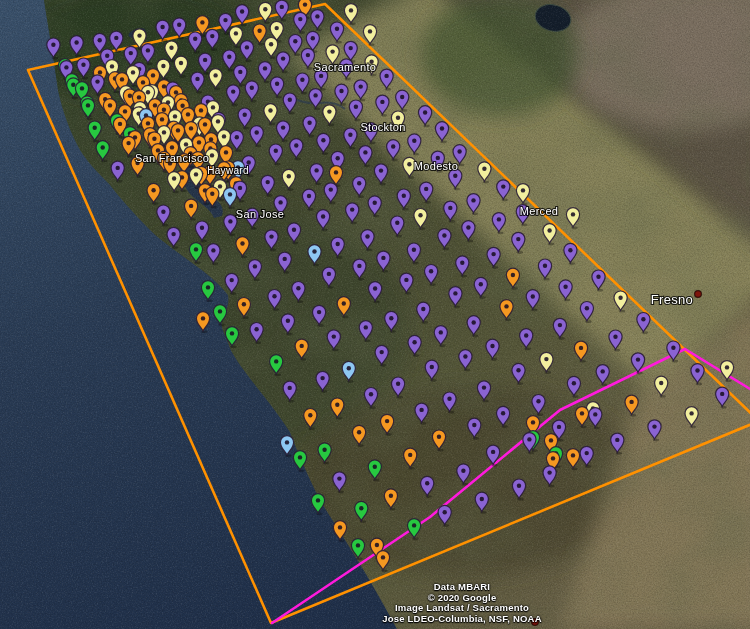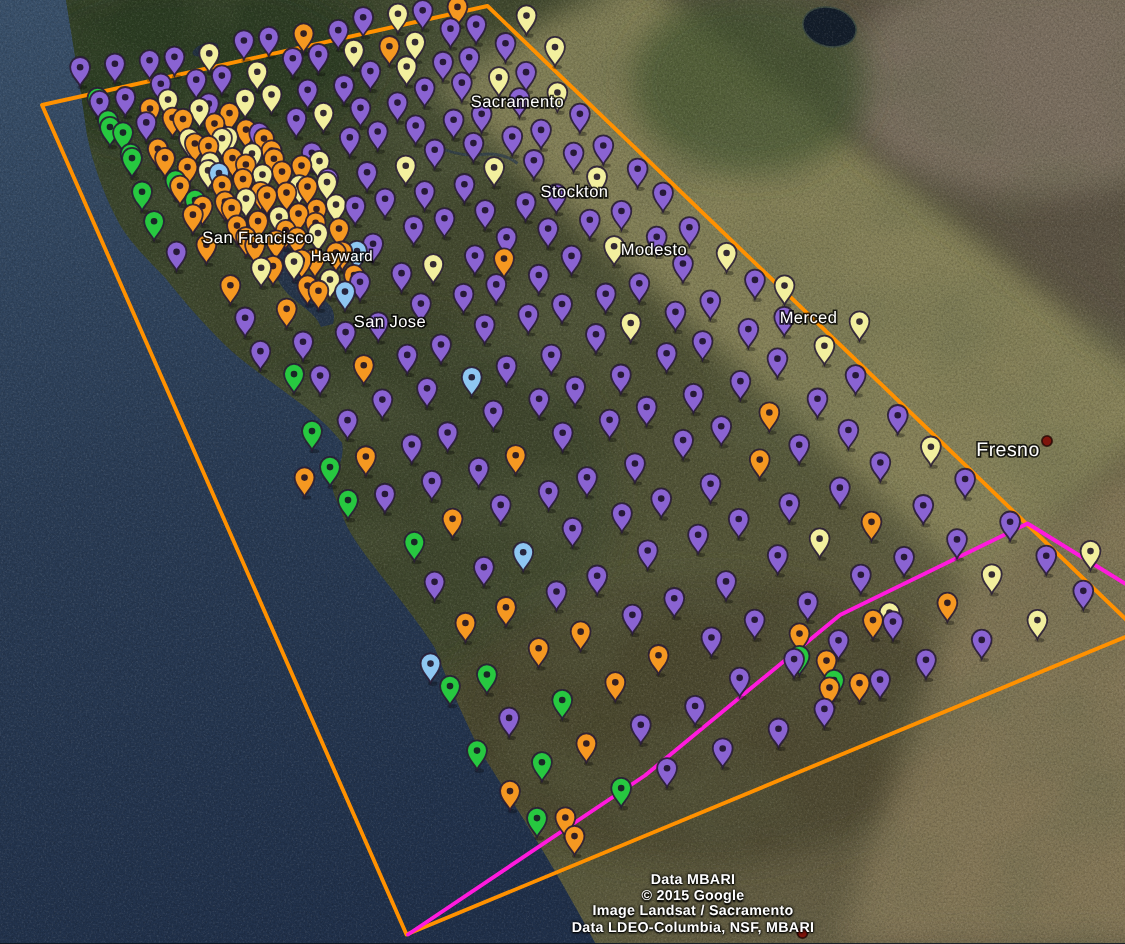--- a/index.html
+++ b/index.html
@@ -429,17 +429,17 @@
         <text x="672" y="304" class="city" text-anchor="middle" font-size="13" data-interactable="false">Fresno</text>
         <text x="172" y="162" class="city" text-anchor="middle" font-size="11" data-interactable="false">San Francisco</text>
         <text x="228" y="174" class="city" text-anchor="middle" font-size="10" data-interactable="false">Hayward</text>
         <text x="260" y="218" class="city" text-anchor="middle" font-size="11" data-interactable="false">San Jose</text>
         <use href="#city-dot-sym" transform="translate(535,622)" data-interactable="false"></use>
       </g>
 </svg>
 
 <div class="attribution" id="attr" data-interactable="false">
       <div data-interactable="false">Data MBARI</div>
-      <div data-interactable="false">© 2015 Google</div>
+      <div data-interactable="false">© 2020 Google</div>
       <div data-interactable="false">Image Landsat / Sacramento</div>
-      <div data-interactable="false">Data LDEO-Columbia, NSF, MBARI</div>
+      <div data-interactable="false">Jose LDEO-Columbia, NSF, NOAA</div>
     </div>
 </div>
 
 </body></html>

